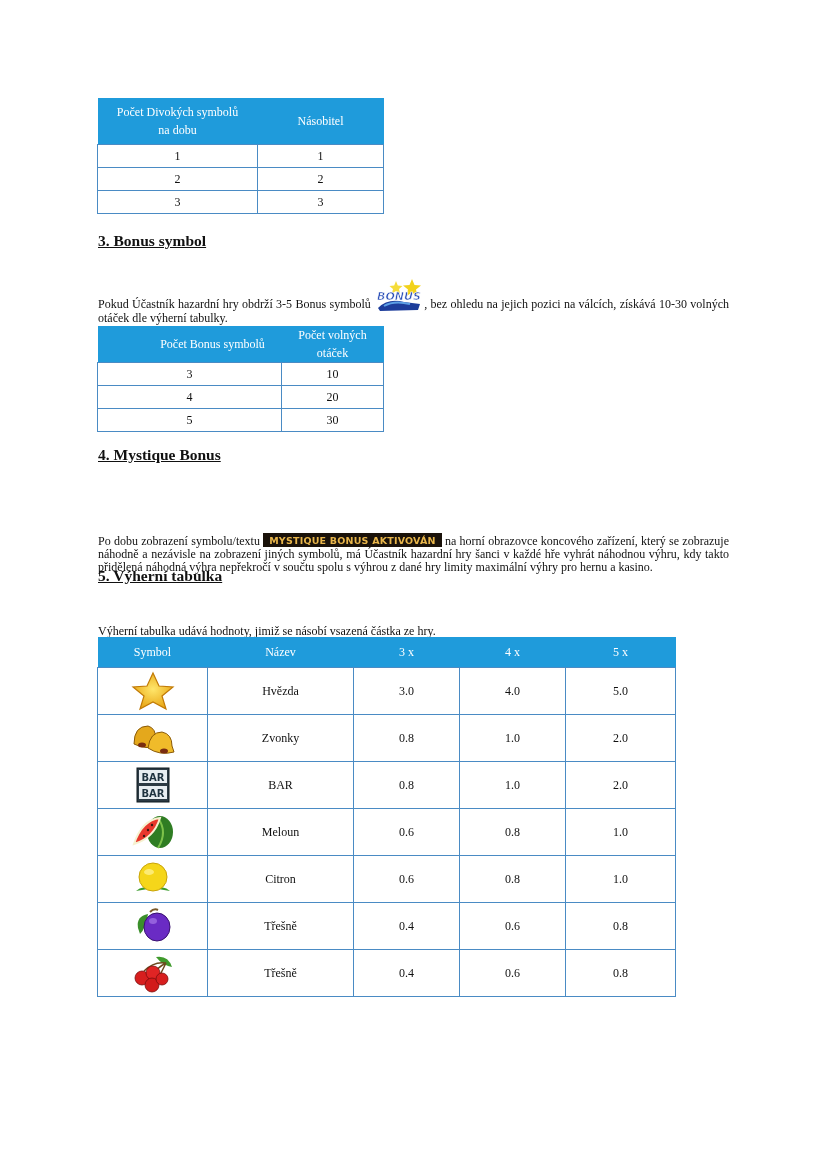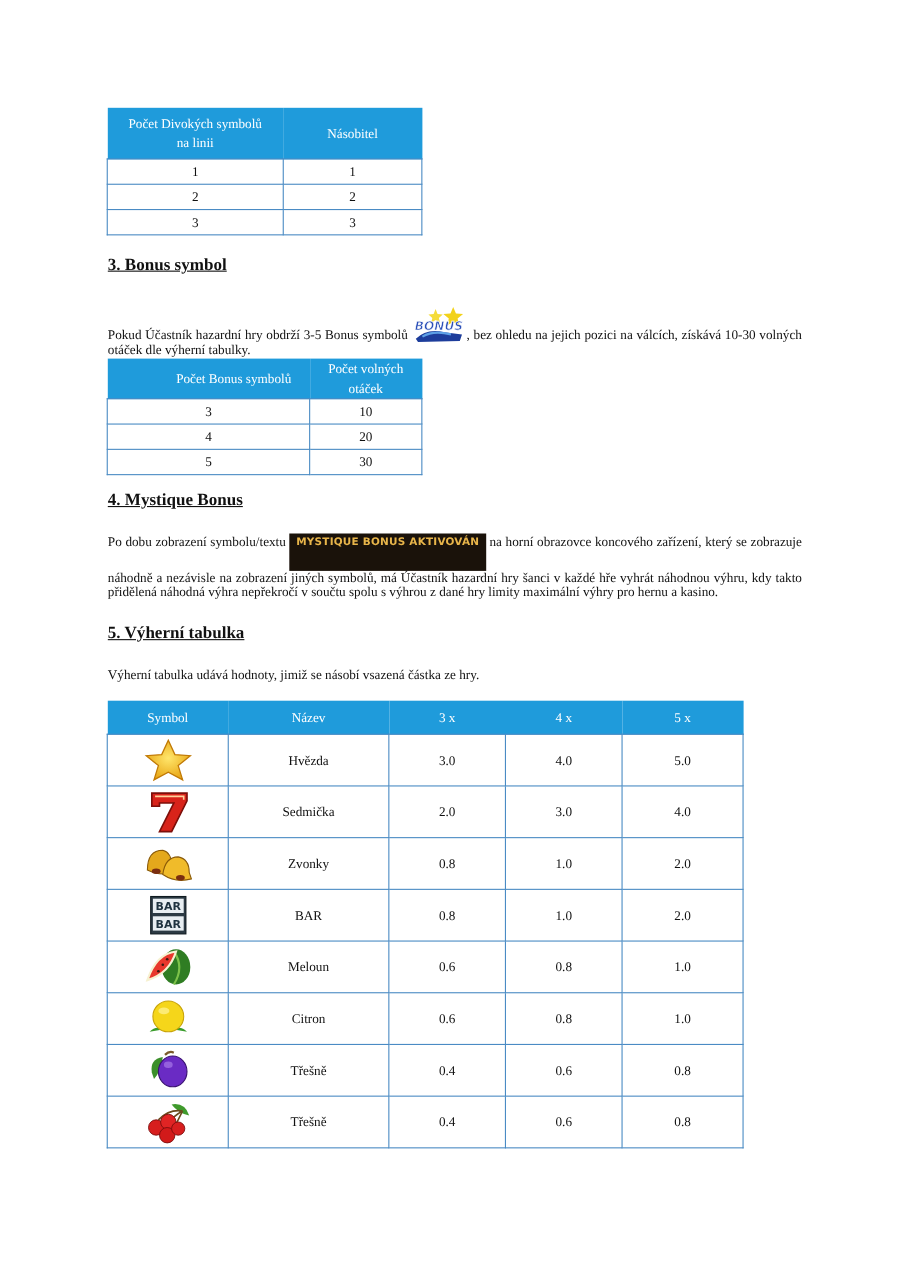--- a/index.html
+++ b/index.html
@@ -45,43 +45,43 @@
   #h3 { top: 232px; }
   #h4 { top: 446px; }
   #h5 { top: 567px; }
 
   .para {
     position: absolute; left: 98px; width: 631px; font-size: 12px; line-height: 13px;
     text-align: justify; margin: 0;
   }
   #p3 { top: 278px; }
   #p4 { top: 485px; }
-  #p5 { top: 607px; }
+  #p5 { top: 625px; }
 
   .bonus-icon {
     display: inline-block; width: 50px; height: 34px; vertical-align: -4px; position: relative;
   }
   .mystique-badge {
     display: inline-block; background: #1a120a; color: #e8b54a; font-family: "DejaVu Sans", sans-serif;
-    font-weight: bold; font-size: 9.5px; letter-spacing: 0.2px; padding: 2px 6px 20px 6px;
-    line-height: 12px; vertical-align: 1px;
+    font-weight: bold; font-size: 9.5px; letter-spacing: 0.2px; padding: 2px 6px 0 6px;
+    line-height: 12px; vertical-align: 1px; margin-top: 48px;
   }
   .sym { display: inline-block; width: 50px; height: 40px; vertical-align: middle; }
 </style>
 </head>
 <body>
 
 <div class="page">
 
   <table class="dt" id="t1">
     <thead>
       <tr>
         <th class="c1">
           <span>Počet Divokých symbolů</span><br>
-          <span>na linii</span>
+          <span>na dobu</span>
         </th>
         <th>Násobitel</th>
       </tr>
     </thead>
     <tbody>
       <tr>
         <td>1</td>
         <td>1</td>
       </tr>
       <tr>
@@ -156,32 +156,20 @@
               </defs>
             <polygon points="25,2 31,15 45,16 34,25 38,38 25,31 12,38 16,25 5,16 19,15" fill="url(#gstar)" stroke="#c17a06" stroke-width="1.2"></polygon>
           </svg>
         </td>
         <td>Hvězda</td>
         <td>3.0</td>
         <td>4.0</td>
         <td>5.0</td>
       </tr>
 
-      <tr>
-        <td>
-          <svg class="sym" viewBox="0 0 50 40">
-            <path d="M10 3 H42 V10 L28 38 H17 L30 12 H17 V15 H10 Z" fill="#d8231a" stroke="#7d0f0a" stroke-width="1.5"></path>
-            <path d="M13 6 H39 V9" stroke="#ffd29a" stroke-width="1.5" fill="none"></path>
-          </svg>
-        </td>
-        <td>Sedmička</td>
-        <td>2.0</td>
-        <td>3.0</td>
-        <td>4.0</td>
-      </tr>
 
       <tr>
         <td>
           <svg class="sym" viewBox="0 0 50 40">
             <path d="M6 26 Q6 8 20 8 Q28 10 28 22 L30 28 Q18 32 6 26 Z" fill="#e4a81c" stroke="#8a5a08" stroke-width="1"></path>
             <path d="M20 30 Q22 14 34 14 Q44 16 44 28 L46 34 Q32 38 20 30 Z" fill="#f0bb2a" stroke="#8a5a08" stroke-width="1"></path>
             <ellipse cx="14" cy="27" rx="4" ry="2.5" fill="#7a2d10"></ellipse>
             <ellipse cx="36" cy="33" rx="4" ry="2.5" fill="#7a2d10"></ellipse>
           </svg>
         </td>

